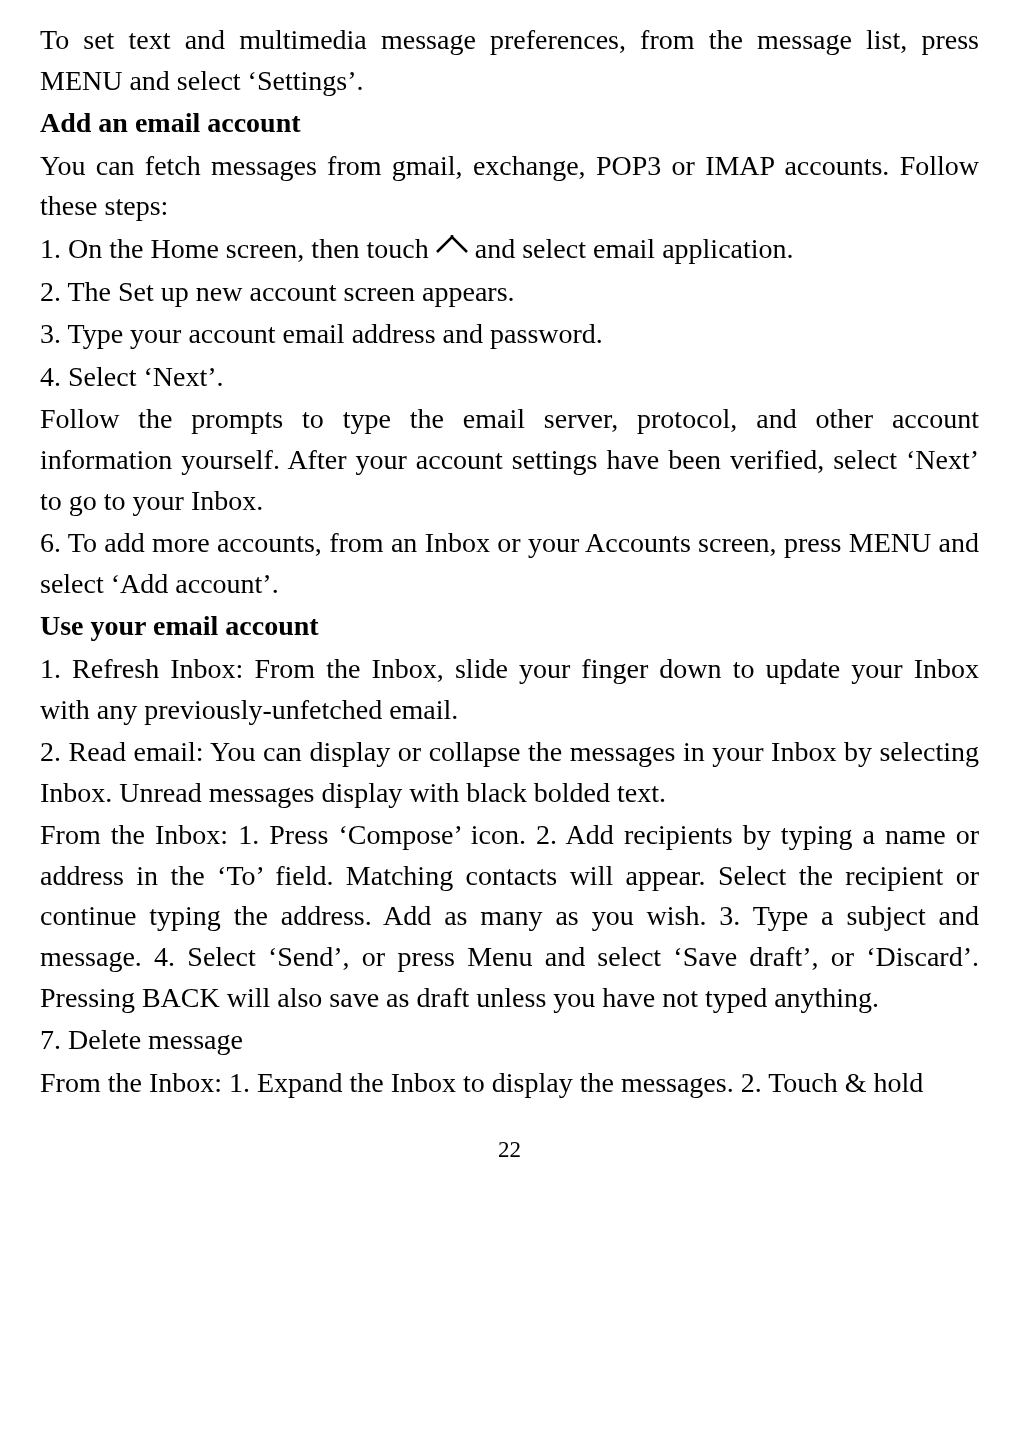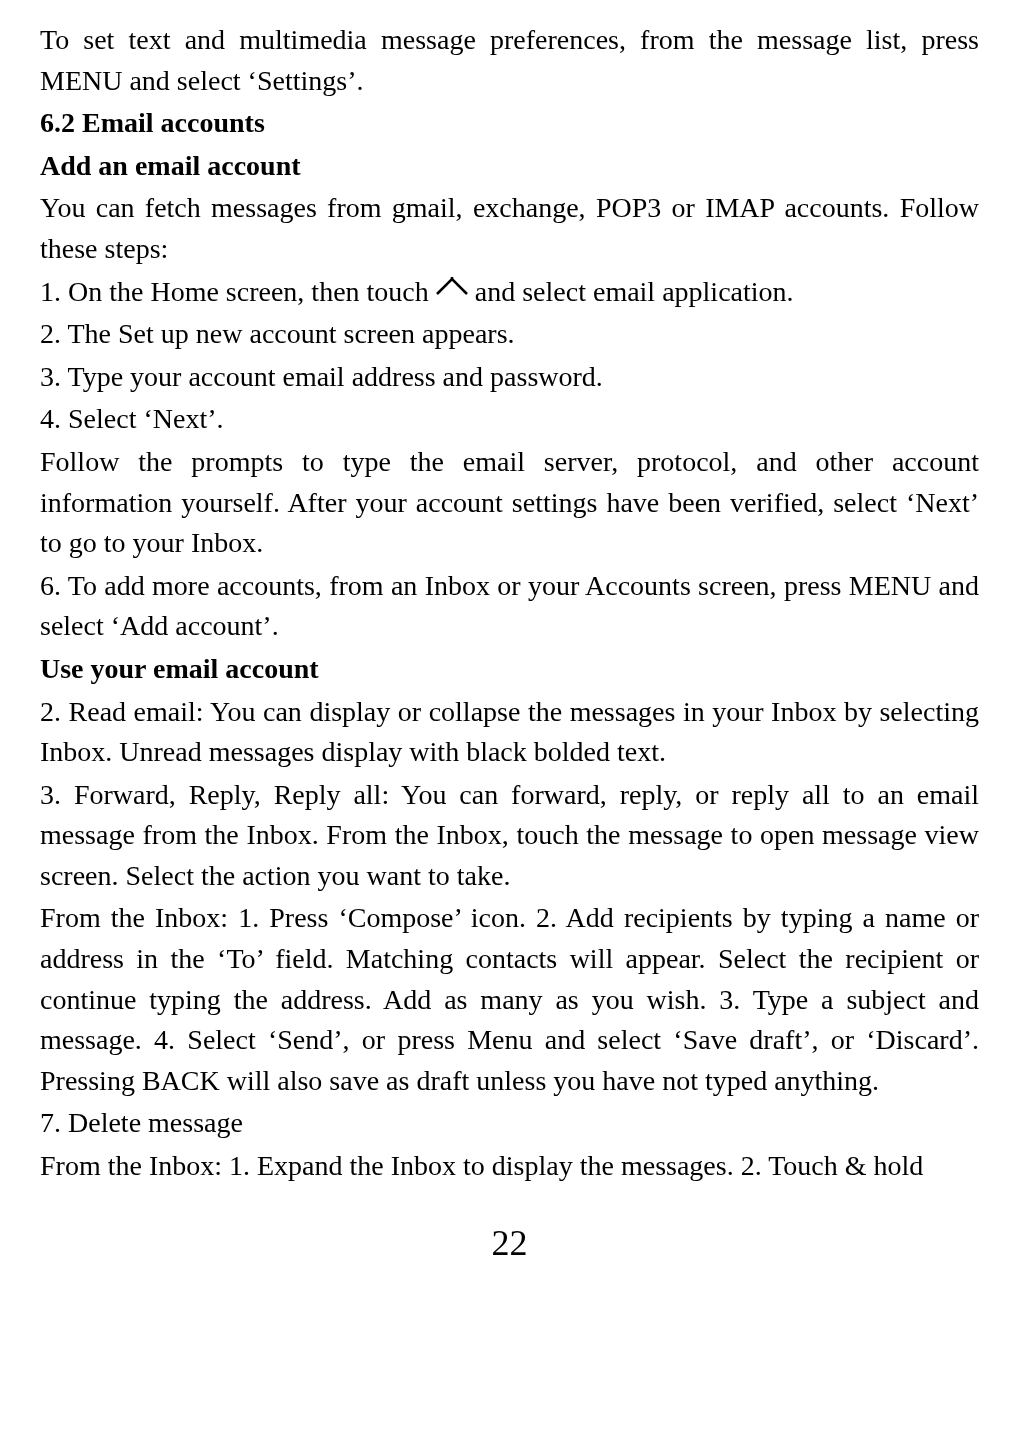--- a/index.html
+++ b/index.html
@@ -31,31 +31,30 @@
       display: inline-block;
       width: 32px;
       height: 32px;
       vertical-align: middle;
       position: relative;
       top: -2px;
     }
     .page-number {
       text-align: center;
       margin-top: 30px;
-      font-size: 36px;
+      font-size: 23px;
     }
   </style>
 </head>
 <body>
 
 <div class="content-block">
 
   <p>To set text and multimedia message preferences, from the message list, press MENU and select ‘Settings’.</p>
 
-  <p class="bold-heading">6.2 Email accounts</p>
 
   <p class="bold-heading">Add an email account</p>
 
   <p>You can fetch messages from gmail, exchange, POP3 or IMAP accounts. Follow these steps:</p>
 
   <p>
     <span>1. On the Home screen, then touch </span><span class="inline-icon">
       <svg width="32" height="36" viewBox="0 0 32 36" xmlns="http://www.w3.org/2000/svg">
         <polyline points="1,18 16,3 31,18" fill="none" stroke="#000" stroke-width="2.5"></polyline>
         <line x1="16" y1="3" x2="16" y2="1" stroke="#000" stroke-width="2.5"></line>
@@ -69,24 +68,24 @@
 
   <p>4. Select ‘Next’.</p>
 
   <p>Follow the prompts to type the email server, protocol, and other account information yourself. After your account settings have been verified, select ‘Next’ to go to your Inbox.</p>
 
   <p>6. To add more accounts, from an Inbox or your Accounts screen, press MENU and select ‘Add account’.</p>
 
   <p class="bold-heading">Use your email account</p>
 
 
+  <p>1. Refresh Inbox: From the Inbox, slide your finger down to update your Inbox with any previously-unfetched email.</p>
 
   <p>2. Read email: You can display or collapse the messages in your Inbox by selecting Inbox. Unread messages display with black bolded text.</p>
 
-  <p>3. Forward, Reply, Reply all: You can forward, reply, or reply all to an email message from the Inbox. From the Inbox, touch the message to open message view screen. Select the action you want to take.</p>
 
 
   <p>From the Inbox: 1. Press ‘Compose’ icon. 2. Add recipients by typing a name or address in the ‘To’ field. Matching contacts will appear. Select the recipient or continue typing the address. Add as many as you wish. 3. Type a subject and message. 4. Select ‘Send’, or press Menu and select ‘Save draft’, or ‘Discard’. Pressing BACK will also save as draft unless you have not typed anything.</p>
 
   <p>7. Delete message</p>
 
   <p>From the Inbox: 1. Expand the Inbox to display the messages. 2. Touch &amp; hold</p>
 
 </div>
 

